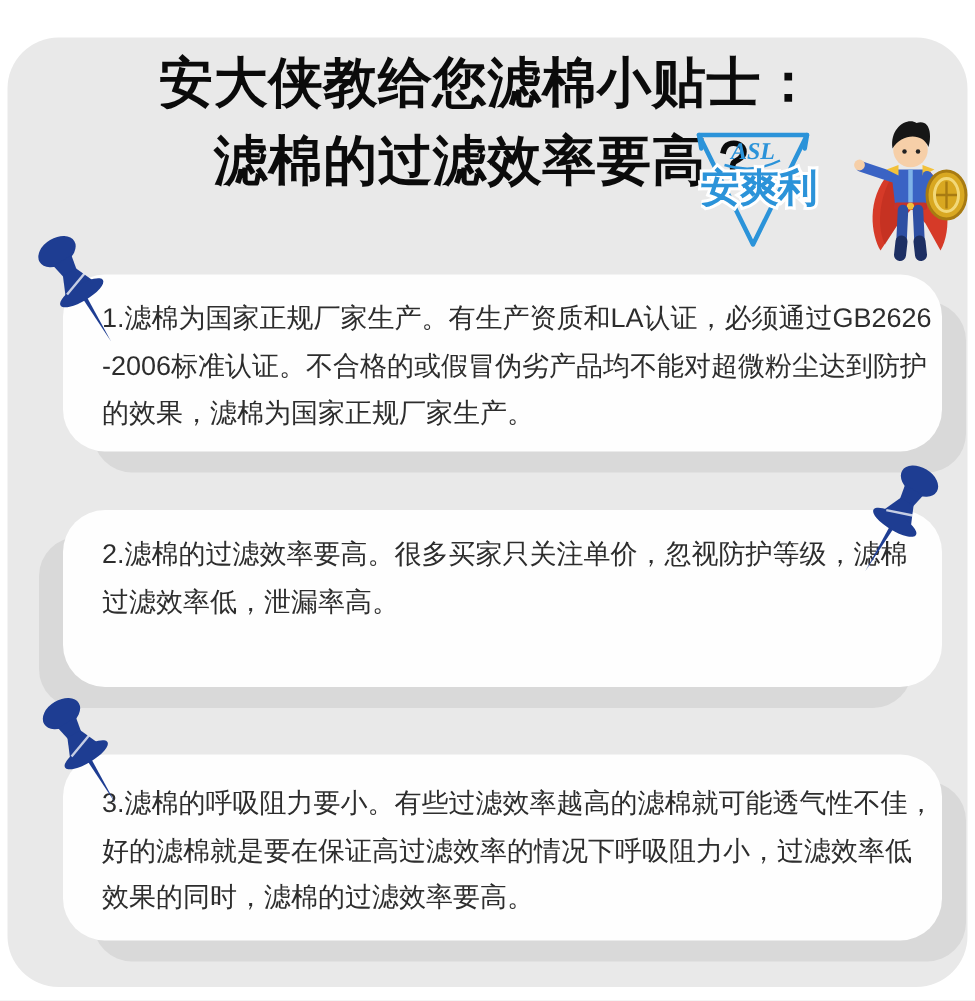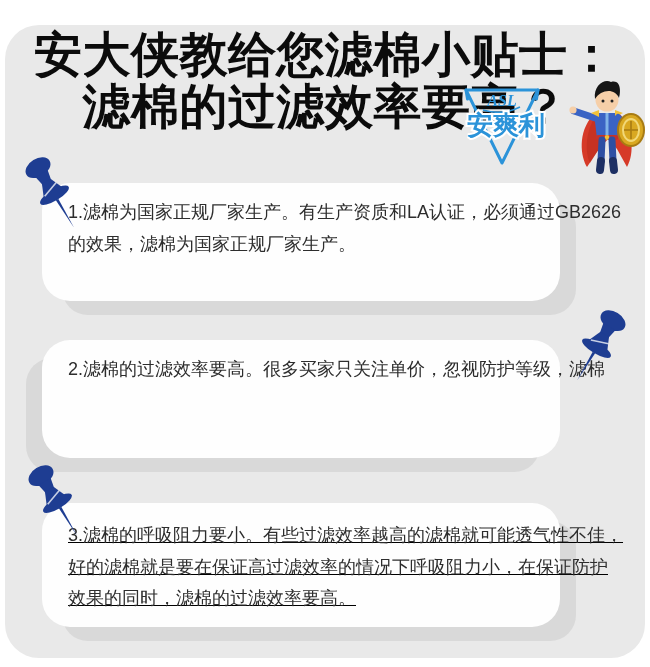--- a/index.html
+++ b/index.html
@@ -12,36 +12,36 @@
   }
   .panel{
     position:absolute;left:5px;top:25px;
     width:640px;height:633px;
     background:#e9e9e9;
     border-radius:34px;
   }
   .title{
     position:absolute;left:0;top:4px;width:100%;
     margin:0;text-align:center;
-    font-size:48px;line-height:52px;font-weight:700;
+    font-size:36px;line-height:52px;font-weight:700;
     color:#0b0b0b;letter-spacing:0.5px;
   }
   .title .t-line{display:block;}
   .logo{position:absolute;left:452px;top:57px;width:102px;height:94px;}
   .mascot{position:absolute;left:560px;top:52px;width:86px;height:100px;}
   .card{
-    position:absolute;left:37px;width:518px;
+    position:absolute;left:37px;width:586px;
     background:#fefefe;border-radius:28px;
     box-shadow:18px 16px 0 -2px #d9d9d9;
     padding:14px 26px;box-sizing:border-box;
     z-index:1;
   }
   .card1{top:158px;height:118px;}
   .card2{top:315px;height:118px;box-shadow:-18px 16px 0 -2px #d9d9d9;}
-  .card3{top:478px;height:124px;padding-top:17px;text-decoration:underline;}
+  .card3{top:478px;height:124px;padding-top:17px;}
   .tip-line{
     font-size:18px;line-height:31.5px;
     color:#2d2d2d;font-weight:500;
     white-space:nowrap;
   }
   .pin{position:absolute;width:46px;height:86px;z-index:5;}
   .pin1{left:27px;top:128px;transform:rotate(-31deg);}
   .pin2{left:568px;top:281px;transform:rotate(31deg);}
   .pin3{left:30px;top:436px;transform:rotate(-31deg);}
 </style>
@@ -91,30 +91,32 @@
 
       <path d="M53,40 L61,48" stroke="#3a63c4" stroke-width="6" stroke-linecap="round"></path>
       <ellipse cx="66" cy="53" rx="13" ry="16" fill="#d9a821" stroke="#a87b12" stroke-width="2"></ellipse>
       <ellipse cx="66" cy="53" rx="8" ry="11" fill="none" stroke="#f2d878" stroke-width="2"></ellipse>
       <path d="M66,44 L66,62 M59,53 L73,53" stroke="#a87b12" stroke-width="1.6"></path>
     </svg>
   </div>
 
   <section class="card card1">
     <div class="tip-line">1.滤棉为国家正规厂家生产。有生产资质和LA认证，必须通过GB2626</div>
+    <div class="tip-line">-2006标准认证。不合格的或假冒伪劣产品均不能对超微粉尘达到防护</div>
     <div class="tip-line">的效果，滤棉为国家正规厂家生产。</div>
   </section>
 
   <section class="card card2">
     <div class="tip-line">2.滤棉的过滤效率要高。很多买家只关注单价，忽视防护等级，滤棉</div>
+    <div class="tip-line">过滤效率低，泄漏率高。</div>
   </section>
 
   <section class="card card3">
     <div class="tip-line">3.滤棉的呼吸阻力要小。有些过滤效率越高的滤棉就可能透气性不佳，</div>
-    <div class="tip-line">好的滤棉就是要在保证高过滤效率的情况下呼吸阻力小，在保证防护</div>
+    <div class="tip-line">好的滤棉就是要在保证高过滤效率的情况下呼吸阻力小，过滤效率低</div>
     <div class="tip-line">效果的同时，滤棉的过滤效率要高。</div>
   </section>
 
   <svg class="pin pin1" viewBox="0 0 46 86">
     <ellipse cx="23" cy="10" rx="13.5" ry="9" fill="#1e3d92"></ellipse>
     <path d="M16,17 L30,17 L28,27 L18,27 Z" fill="#1e3d92"></path>
     <path d="M18,26 L28,26 L35,42 L11,42 Z" fill="#1e3d92"></path>
     <ellipse cx="23" cy="42" rx="16.5" ry="5.5" fill="#1e3d92"></ellipse>
     <path d="M21.6,47 L24.4,47 L23,80 Z" fill="#1e3d92"></path>
     <path d="M14,38 L31,32" stroke="#ffffff" stroke-width="1.6" opacity="0.75"></path>

